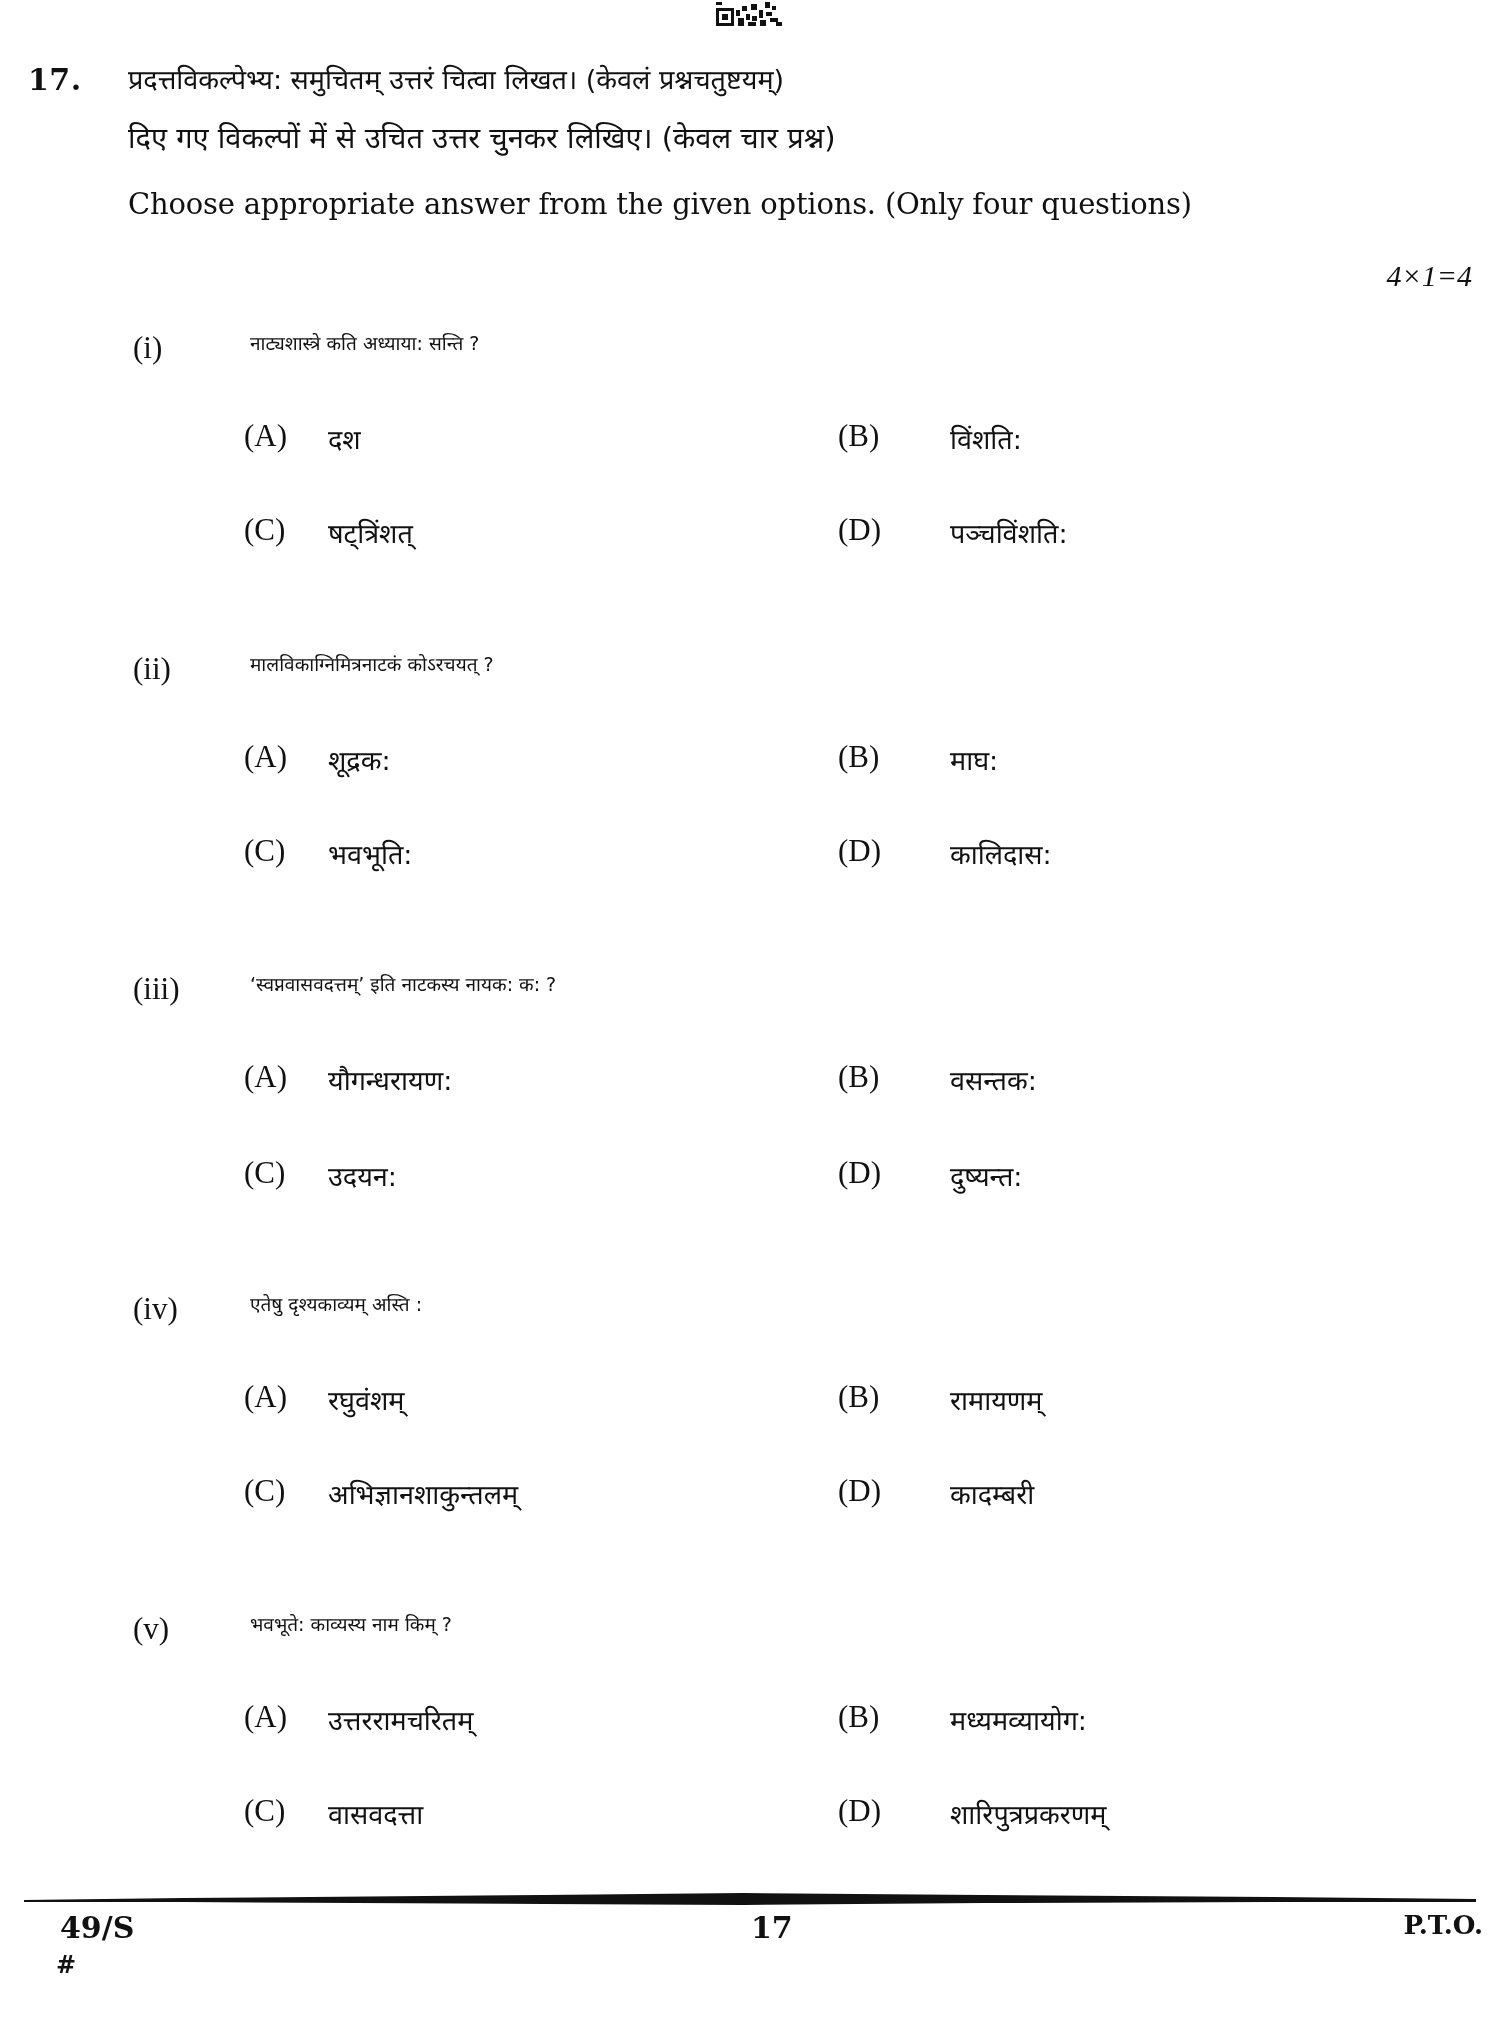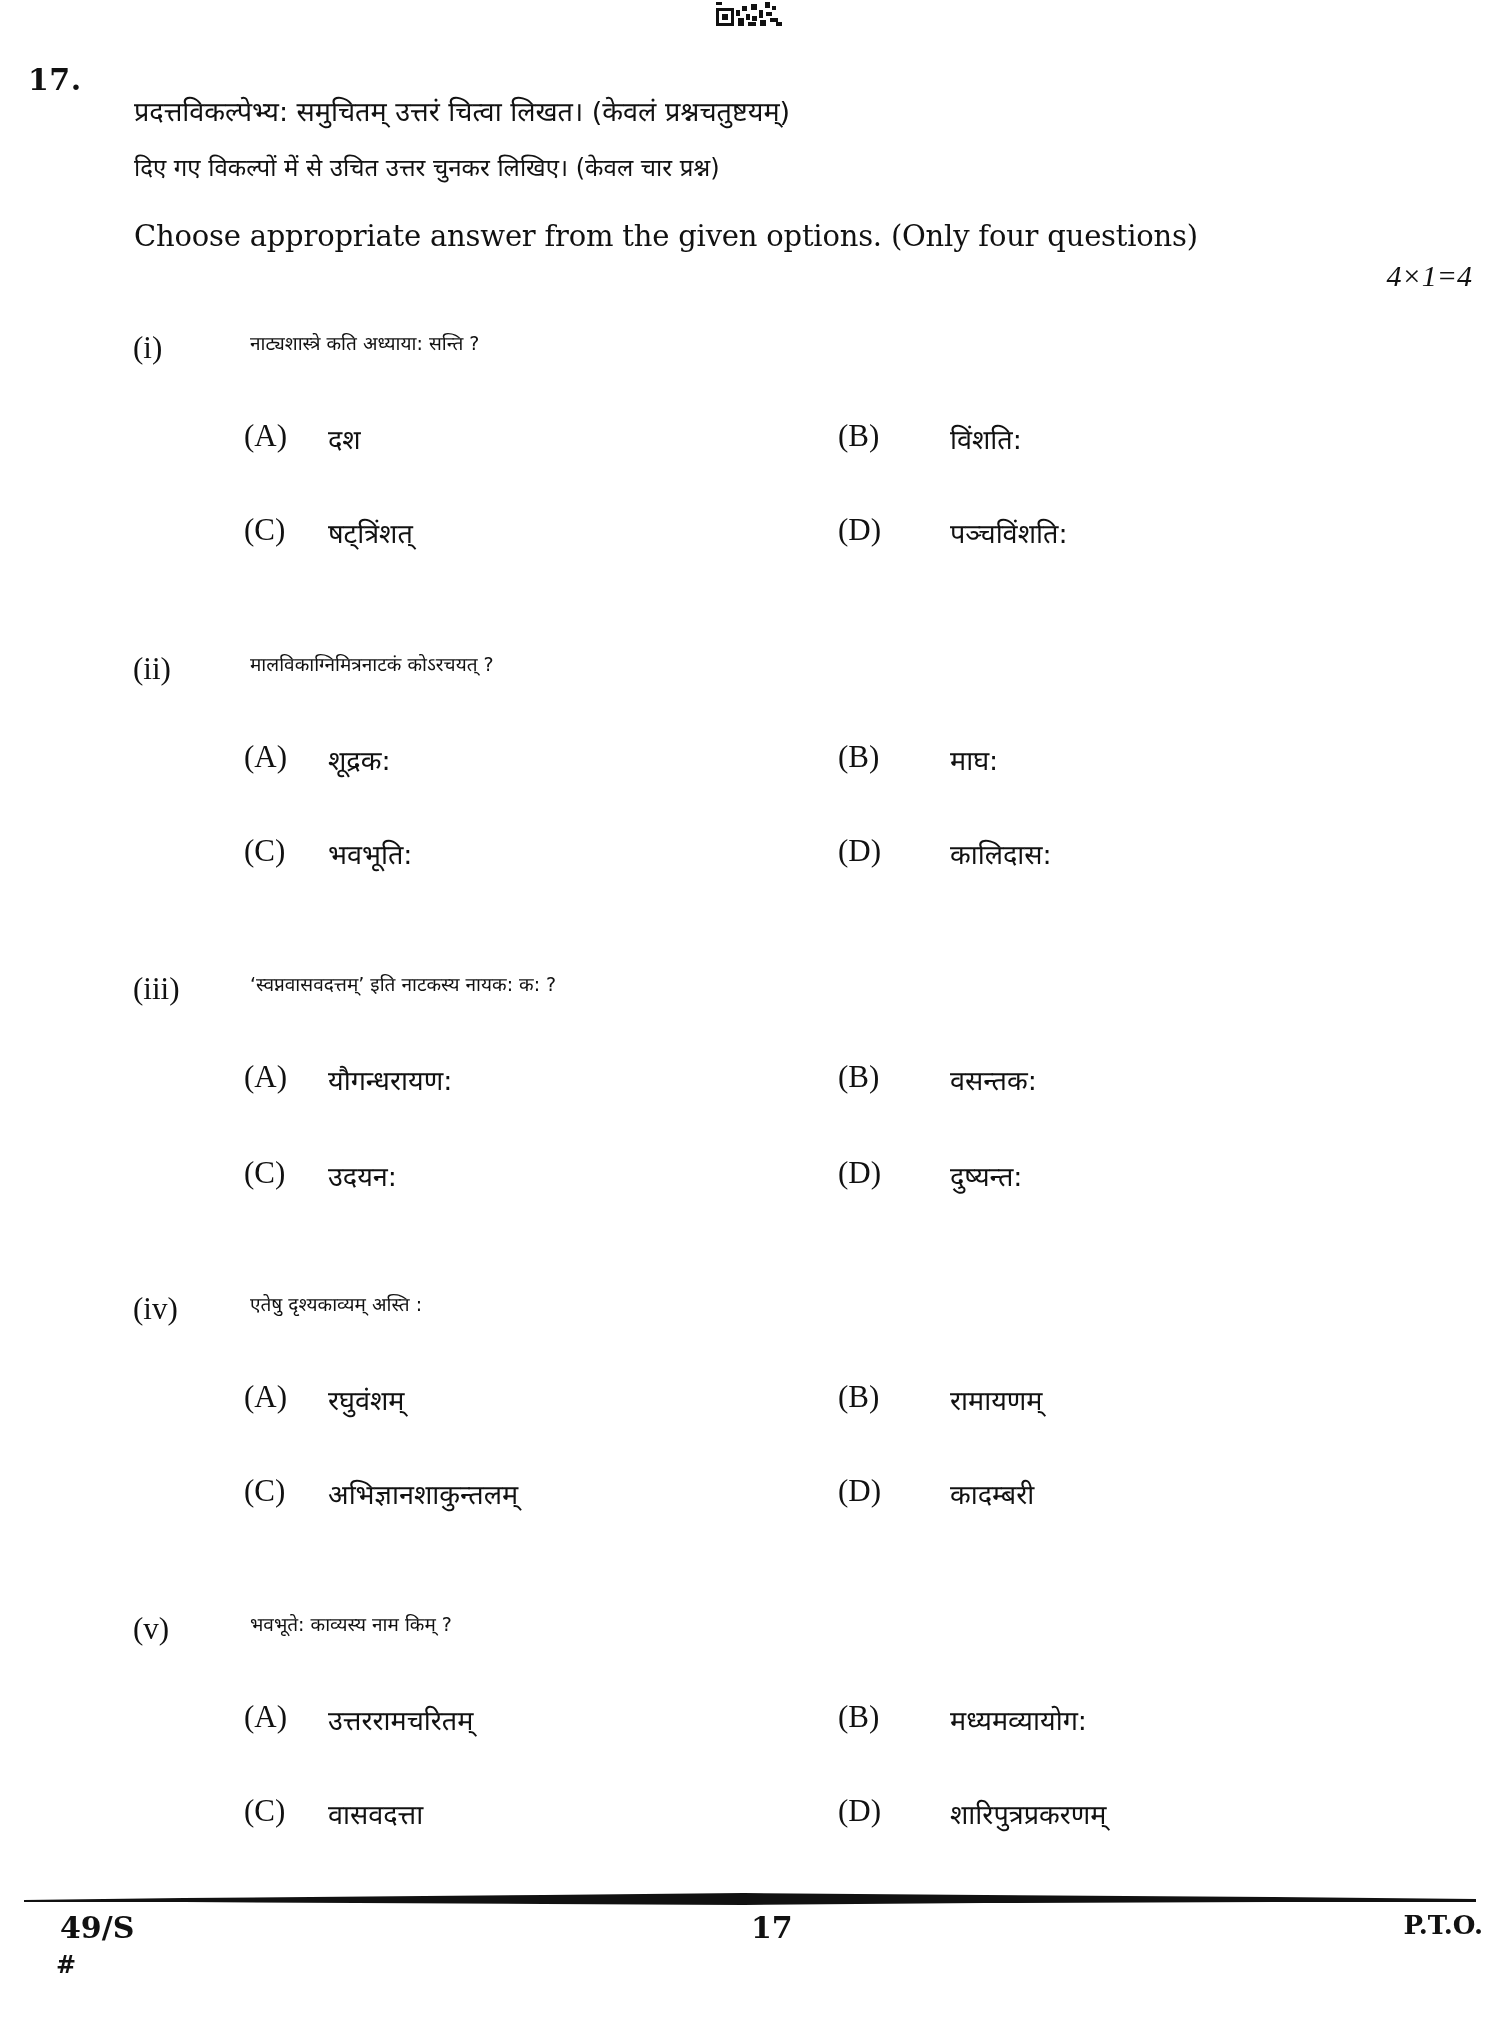--- a/index.html
+++ b/index.html
@@ -30,28 +30,27 @@
       position: absolute;
       left: 28px;
       top: 62px;
       font-family: "DejaVu Serif", serif;
       font-weight: bold;
       font-size: 30px;
       letter-spacing: 0.5px;
     }
     .instr {
       position: absolute;
-      left: 134px;
+      left: 128px;
       font-size: 29px;
       line-height: 1;
       white-space: nowrap;
-      margin-top: 32px;
     }
     .instr.sa { top: 66px; font-family: "DejaVu Sans", sans-serif; font-size: 27px; }
-    .instr.hi { top: 124px; font-family: "DejaVu Sans", sans-serif; font-size: 24px; }
+    .instr.hi { top: 124px; font-family: "DejaVu Sans", sans-serif; font-size: 29px; }
     .instr.en { top: 190px; font-family: "DejaVu Serif", serif; font-size: 29px; letter-spacing: -0.2px; text-align: right; }
     .marks {
       position: absolute;
       right: 33px;
       top: 259px;
       font-family: "Liberation Serif", serif;
       font-style: italic;
       font-size: 30px;
     }
 

